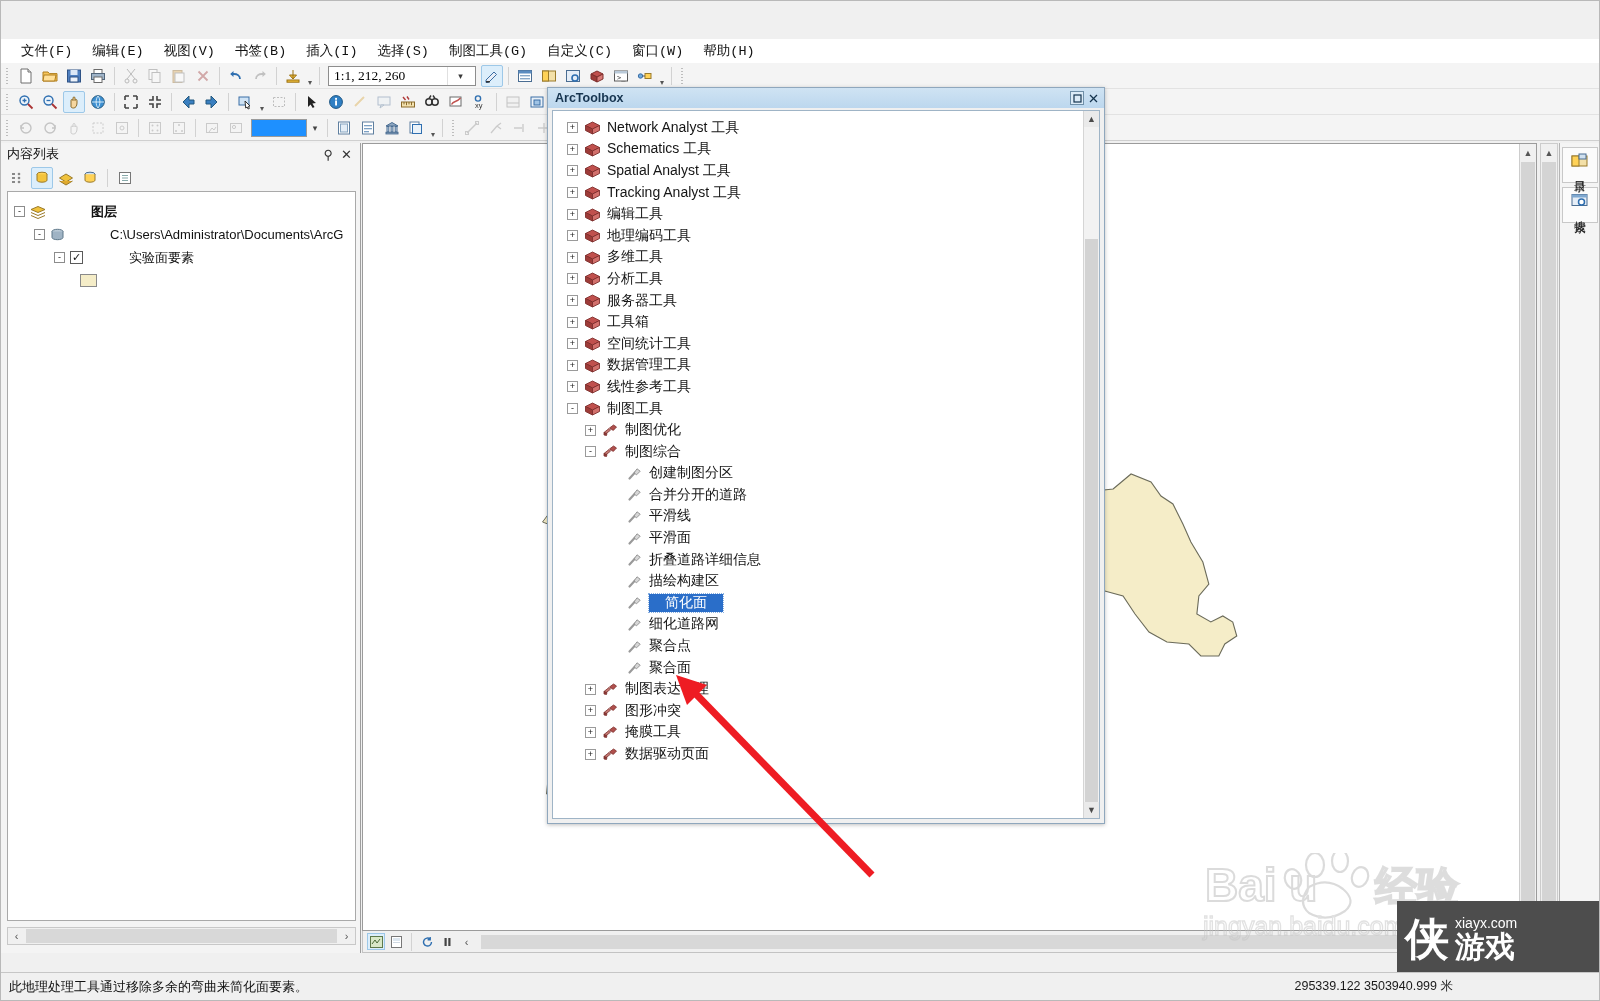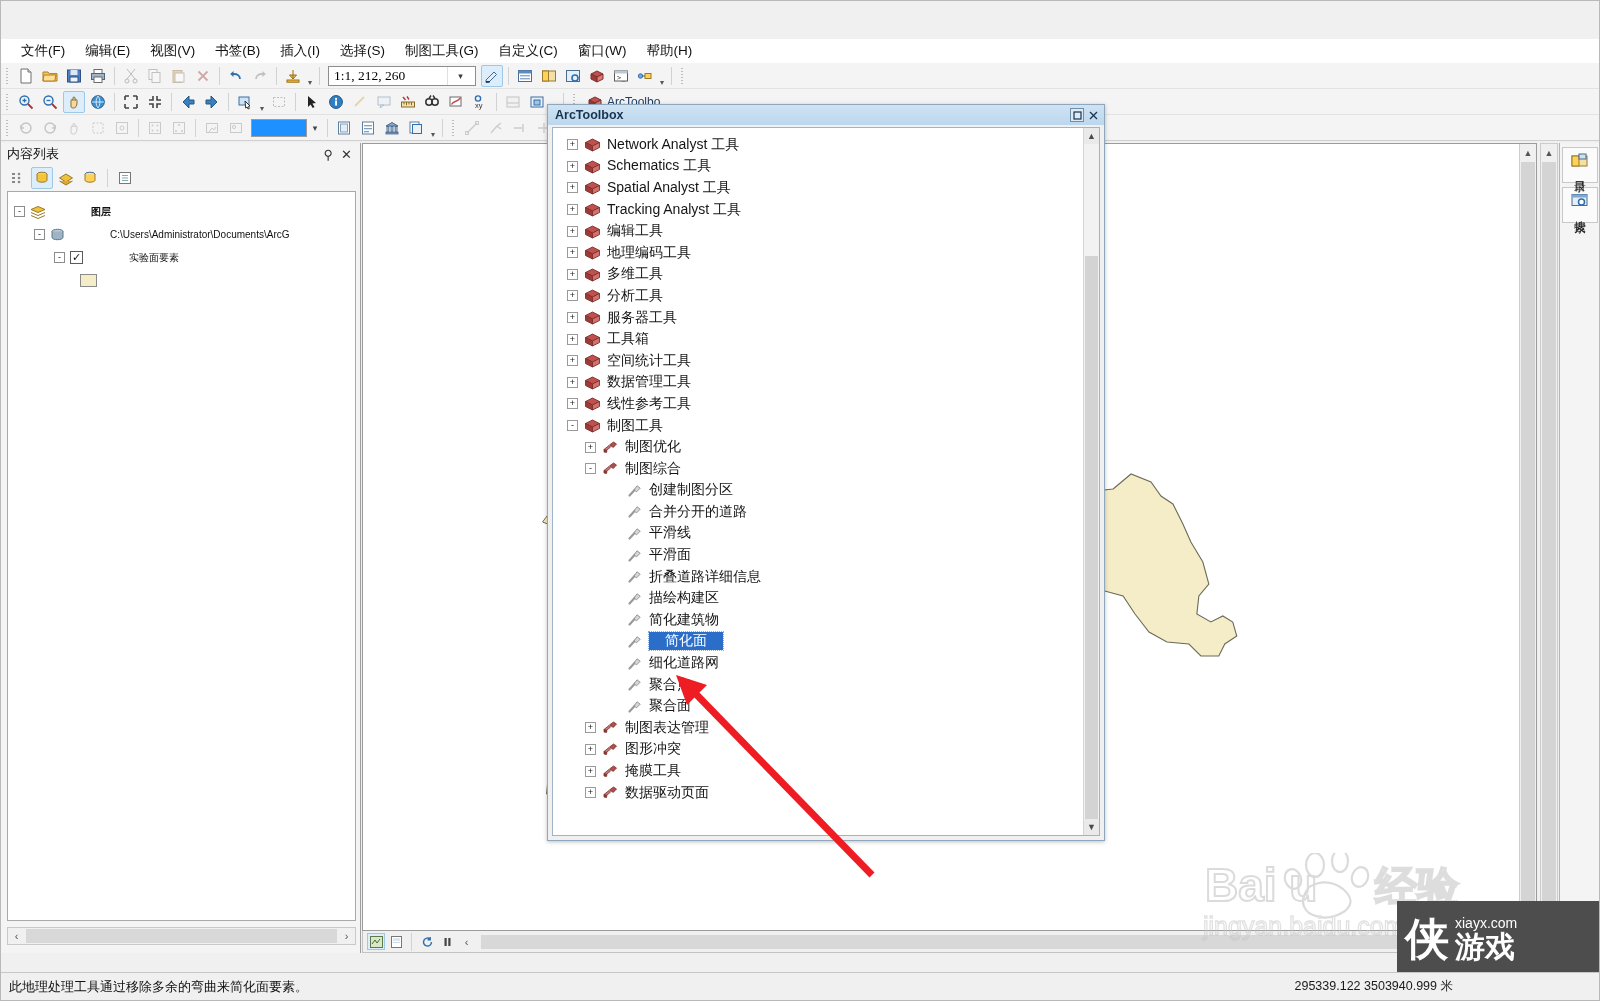--- a/index.html
+++ b/index.html
@@ -45,21 +45,21 @@
     color: #2b2b2b; font-size: 15px; cursor: default;
   }
   .win-btn svg { display: block; }
 
   
   .menubar {
     position: absolute; left: 0; top: 38px; width: 1600px; height: 24px;
     background: #ffffff; display: flex; align-items: center;
     padding-left: 10px; font-size: 13.5px; color: #111;
   }
-  .menu-item { padding: 2px 10px; white-space: nowrap; cursor: default; }
+  .menu-item { padding: 2px 10px; white-space: nowrap; cursor: default; font-family: Liberation Mono, monospace; }
 
   
   .toolbar-row {
     position: absolute; left: 0; width: 1600px;
     background: #f4f4f4;
     border-bottom: 1px solid #e2e2e2;
     display: flex; align-items: center;
   }
   #tb1 { top: 62px; height: 26px; }
   #tb2 { top: 88px; height: 26px; }
@@ -150,21 +150,21 @@
   .expander {
     width: 11px; height: 11px; border: 1px solid #8c8c8c; background: #fff;
     display: inline-flex; align-items: center; justify-content: center;
     font-size: 9px; line-height: 1; color: #222; margin-right: 5px; flex: 0 0 auto;
   }
   .chkbox {
     width: 13px; height: 13px; border: 1px solid #5a5a5a; background: #fff;
     margin-right: 6px; display: inline-flex; align-items: center; justify-content: center;
     font-size: 11px; color: #111; flex: 0 0 auto;
   }
-  .node-label { font-size: 10px; padding-left: 40px; }
+  .node-label { font-size: 13px; padding-left: 40px; }
   .node-label.bold { font-weight: bold; }
   .sym-layers {
     width: 16px; height: 14px; margin-right: 5px; flex: 0 0 auto; position: relative;
   }
   .sym-db {
     width: 15px; height: 14px; margin-right: 5px; flex: 0 0 auto;
   }
   .legend-swatch {
     width: 17px; height: 13px; background: #f5edc8; border: 1px solid #8a8a8a;
   }
@@ -229,21 +229,21 @@
     position: absolute; left: 0; bottom: 0; width: 1600px; height: 28px;
     background: #f0f0f0; border-top: 1px solid #c6c6c6;
     display: flex; align-items: center;
     font-size: 13px; color: #111;
   }
   .status-msg { padding-left: 8px; }
   .status-coords { margin-left: auto; padding-right: 148px; font-size: 12.5px; color: #1a1a1a; }
 
   
   .atb {
-    position: absolute; left: 546px; top: 103px; width: 558px; height: 737px;
+    position: absolute; left: 546px; top: 86px; width: 558px; height: 737px;
     background: #f0f0f0; border: 1px solid #8fa7bd;
     box-shadow: 0 1px 4px rgba(0,0,0,.25);
   }
   .atb-title {
     height: 20px; background: linear-gradient(to bottom, #cfe3f3 0%, #bcd7ee 100%);
     display: flex; align-items: center; padding-left: 7px;
     font-size: 12.5px; color: #16344f; font-weight: bold;
   }
   .atb-title .btns { margin-left: auto; display: flex; gap: 2px; padding-right: 4px; }
   .atb-tb {
@@ -1147,28 +1147,20 @@
                 <path d="M8 7 l3-4.2 3.2 2.4 -3.6 3.6z" fill="#d7d7d7" stroke="#8d8d8d" stroke-width=".9"></path>
               </svg></span>
             <span class="lbl">描绘构建区</span>
           </div>
           <div class="row lvl2">
             <span class="exp none"></span>
             <span class="ico-box"><svg width="17" height="15" viewBox="0 0 17 15">
                 <path d="M3.5 12.5 L9 6.5" stroke="#9a9a9a" stroke-width="2.2" stroke-linecap="round"></path>
                 <path d="M8 7 l3-4.2 3.2 2.4 -3.6 3.6z" fill="#d7d7d7" stroke="#8d8d8d" stroke-width=".9"></path>
               </svg></span>
-            <span class="lbl">简化建筑物</span>
-          </div>
-          <div class="row lvl2">
-            <span class="exp none"></span>
-            <span class="ico-box"><svg width="17" height="15" viewBox="0 0 17 15">
-                <path d="M3.5 12.5 L9 6.5" stroke="#9a9a9a" stroke-width="2.2" stroke-linecap="round"></path>
-                <path d="M8 7 l3-4.2 3.2 2.4 -3.6 3.6z" fill="#d7d7d7" stroke="#8d8d8d" stroke-width=".9"></path>
-              </svg></span>
             <span class="lbl sel-lbl">简化面</span>
           </div>
           <div class="row lvl2">
             <span class="exp none"></span>
             <span class="ico-box"><svg width="17" height="15" viewBox="0 0 17 15">
                 <path d="M3.5 12.5 L9 6.5" stroke="#9a9a9a" stroke-width="2.2" stroke-linecap="round"></path>
                 <path d="M8 7 l3-4.2 3.2 2.4 -3.6 3.6z" fill="#d7d7d7" stroke="#8d8d8d" stroke-width=".9"></path>
               </svg></span>
             <span class="lbl">细化道路网</span>
           </div>

